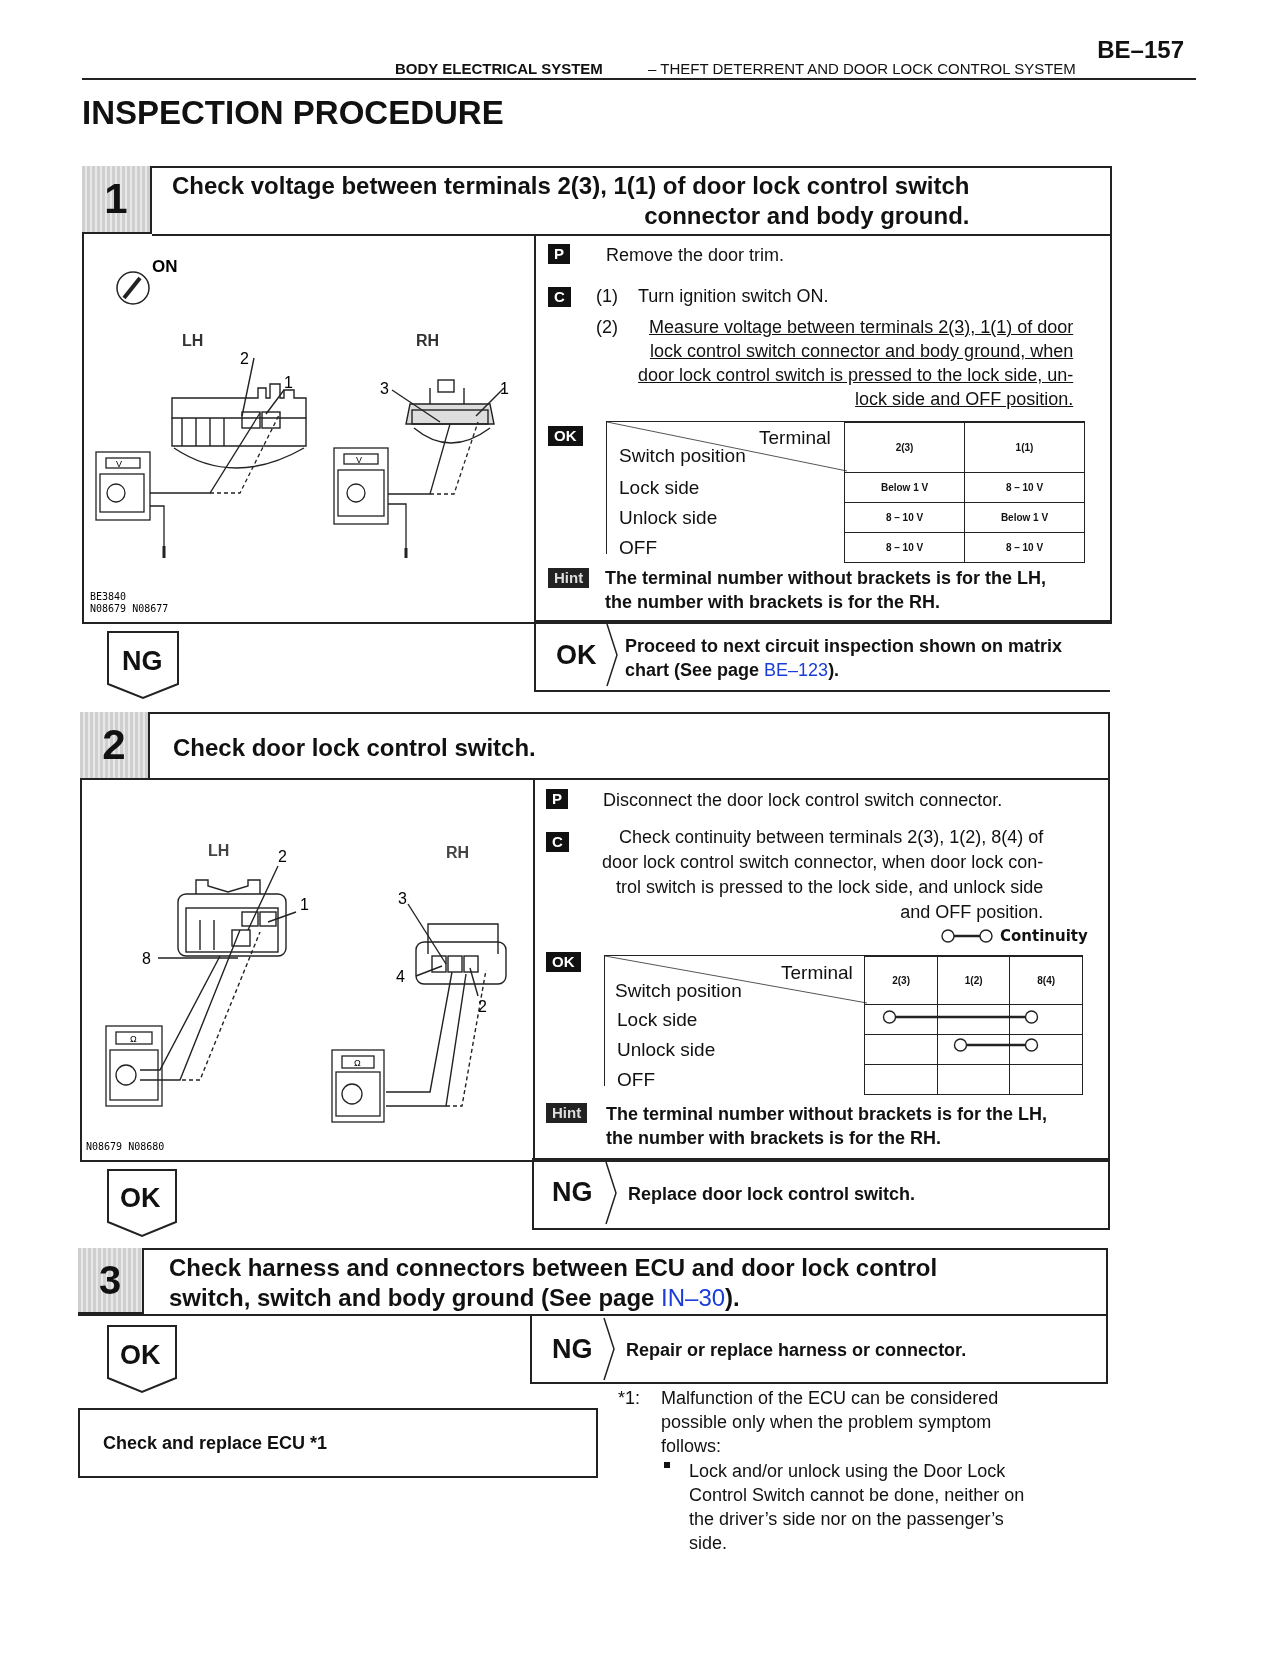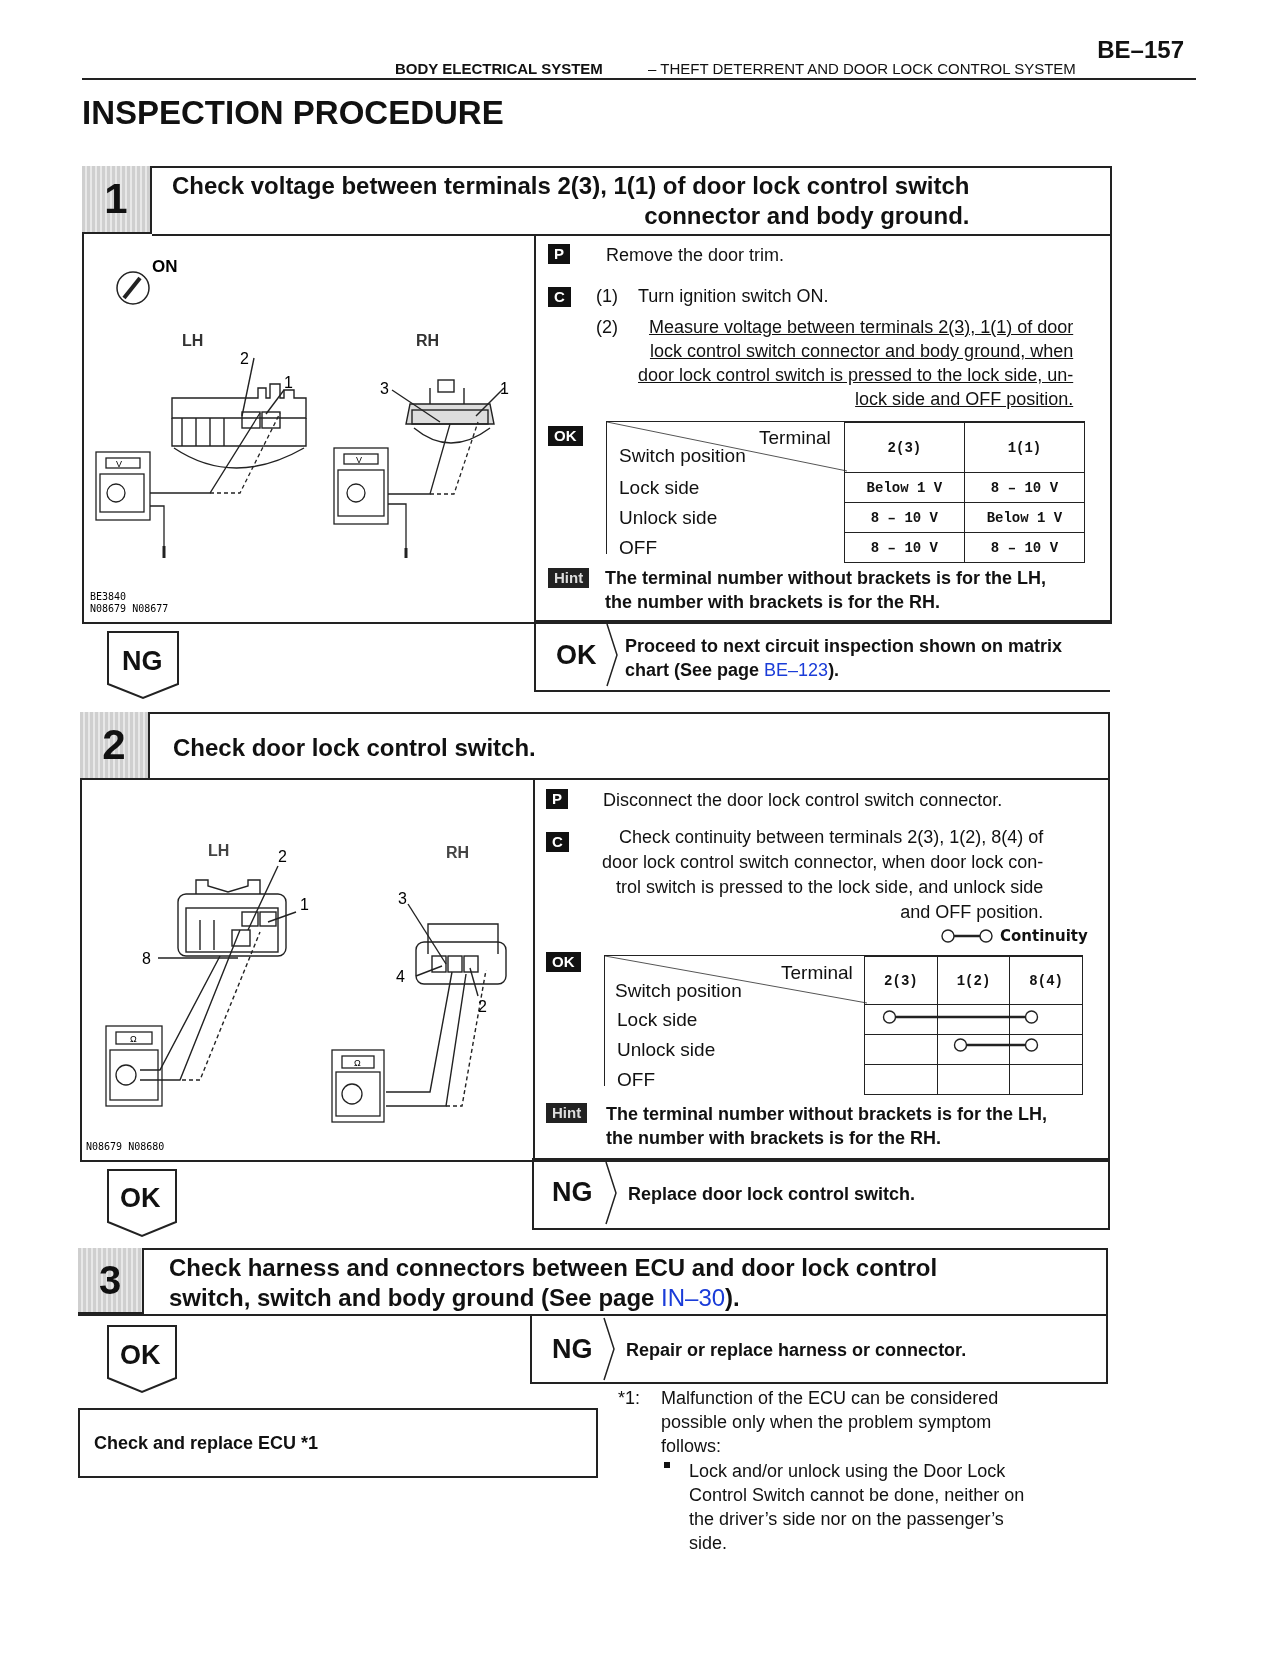--- a/index.html
+++ b/index.html
@@ -14,21 +14,21 @@
   .stepbox{border:2px solid #222;background:#fff;}
   .stepnum{background:repeating-linear-gradient(90deg,#cfcfcf 0 3px,#e8e8e8 3px 5px);border-right:2px solid #222;border-bottom:2px solid #222;display:flex;align-items:center;justify-content:center;font-size:42px;font-weight:bold;}
   .step-title{font-size:24px;font-weight:bold;line-height:30px;}
   .link{color:#1a3cd8;font-weight:normal;}
 
   .tag{display:inline-block;background:#111;color:#fff;font-size:15px;font-weight:bold;padding:1px 6px;line-height:18px;}
   .body-text{font-size:18px;line-height:25px;text-align:right;}
   .hint-text{font-size:18px;font-weight:bold;line-height:24px;}
 
   table.spec{border-collapse:collapse;font-size:18px;}
-  table.spec td{border:1.5px solid #222;height:27px;text-align:center;font-family:Liberation Mono, monospace;font-size:14px;font-weight:bold;}
+  table.spec td{border:1.5px solid #222;height:27px;text-align:center;font-family:Liberation Sans, sans-serif;font-size:10px;font-weight:bold;}
   table.spec td.pos{border:none;text-align:left;font-family:"Liberation Sans",sans-serif;font-size:19px;font-weight:normal;padding-left:12px;}
   .res-label{font-size:27px;font-weight:bold;}
   .res-text{font-size:18px;font-weight:bold;line-height:24px;}
   .note{font-size:18px;line-height:24px;}
 </style>
 </head>
 <body>
 
 <div class="abs pg-num">BE–157</div>
 <div class="abs hdr-sec">BODY ELECTRICAL SYSTEM</div>
@@ -339,21 +339,21 @@
 <div class="abs res-label" style="left:120px;top:1340px;">OK</div>
 
 <div class="abs" style="left:530px;top:1314px;width:574px;height:68px;border-left:2px solid #222;border-bottom:2px solid #222;border-right:2px solid #222;"></div>
 <svg class="abs" style="left:602px;top:1316px;" width="14" height="66">
     <path d="M2 2 L12 33 L2 64" fill="none" stroke="#222" stroke-width="1.5"></path>
   </svg>
 <div class="abs res-label" style="left:552px;top:1334px;">NG</div>
 <div class="abs res-text" style="left:626px;top:1338px;">Repair or replace harness or connector.</div>
 
 <div class="abs" style="left:78px;top:1408px;width:516px;height:66px;border:2px solid #222;"></div>
-<div class="abs res-text" style="left:94px;top:1431px;">Check and replace ECU *1</div>
+<div class="abs res-text" style="left:103px;top:1431px;">Check and replace ECU *1</div>
 
 <div class="abs note" style="left:618px;top:1386px;">*1:</div>
 <div class="abs note" style="left:661px;top:1386px;">
   <div>Malfunction of the ECU can be considered</div>
   <div>possible only when the problem symptom</div>
   <div>follows:</div>
 </div>
 <div class="abs" style="left:664px;top:1462px;width:6px;height:6px;background:#111;"></div>
 <div class="abs note" style="left:689px;top:1459px;">
   <div>Lock and/or unlock using the Door Lock</div>

